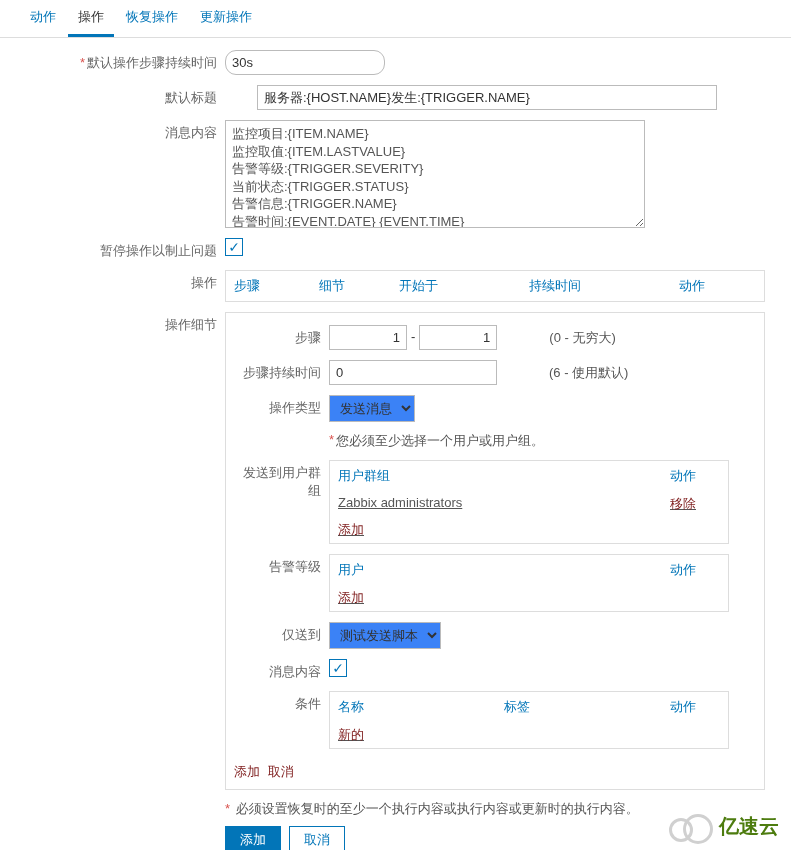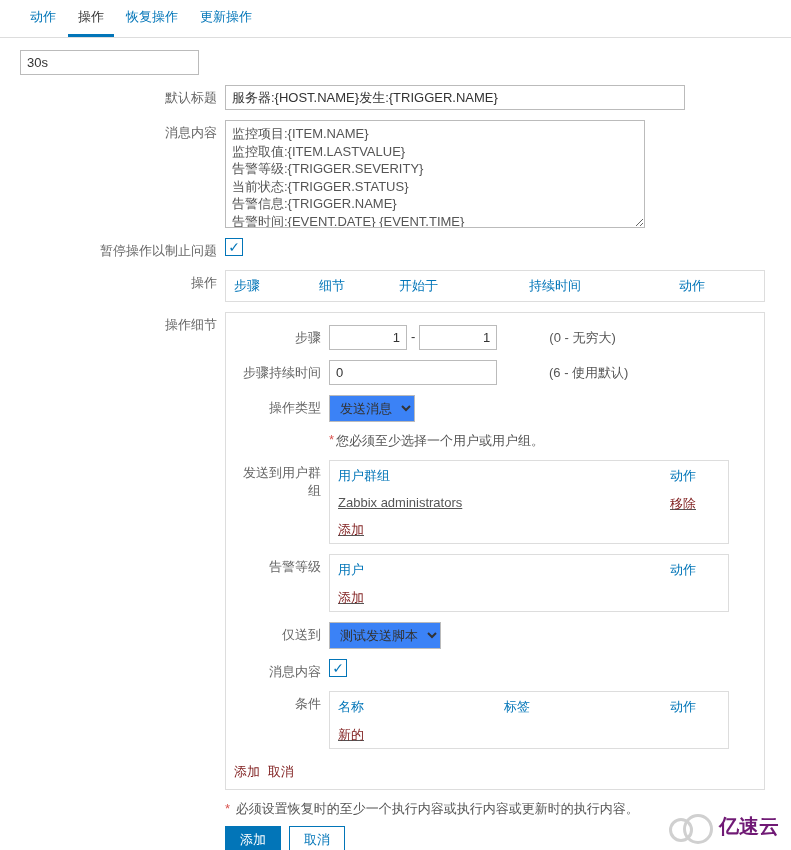--- a/index.html
+++ b/index.html
@@ -49,22 +49,22 @@
     color: #666;
   }
   .req { color: #d9534f; margin-right: 2px; }
   input[type=text], textarea, select {
     border: 1px solid #bbb;
     padding: 4px 6px;
     font-size: 13px;
     font-family: inherit;
     color: #333;
   }
-  input[type=text].small { width: 179px; }
-  input[type=text].wide { width: 460px; }
+  input[type=text].small { width: 160px; border-radius: 11px; }
+  input[type=text].wide { width: 460px; margin-left: 32px; }
   textarea.wide { width: 420px; height: 108px; resize: vertical; line-height: 1.35; color:#555; }
   .checkbox {
     width: 18px; height: 18px;
     border: 1px solid #0275b8;
     display: inline-flex;
     align-items: center;
     justify-content: center;
     color: #0275b8;
     font-size: 14px;
     line-height: 1;
@@ -111,21 +111,21 @@
     background:#fff;
     color:#0275b8;
     padding:4px 14px;
     cursor:pointer;
     font-size:13px;
   }
   .btn.primary { background:#0275b8; color:#fff; }
   .footer-buttons { margin-top:8px; display:flex; gap:8px; }
   .watermark {
     position:fixed; right:12px; bottom:10px;
-    color:#701a75; font-size:20px; font-weight:bold;
+    color:#4d7c0f; font-size:20px; font-weight:bold;
     display:flex; align-items:center; gap:6px;
     pointer-events:none;
   }
   .cloud {
     width:46px; height:26px; position:relative;
   }
   .cloud::before, .cloud::after {
     content:""; position:absolute; border:3px solid #d0d0d0; border-radius:50%;
   }
   .cloud::before { width:18px; height:18px; left:2px; top:4px; }
@@ -137,20 +137,21 @@
 <div class="tabs">
   <div class="tab">动作</div>
   <div class="tab active">操作</div>
   <div class="tab">恢复操作</div>
   <div class="tab">更新操作</div>
 </div>
 
 <div class="form-area">
 
   <div class="form-row">
+    <div class="form-label"><span class="req">*</span><span>默认操作步骤持续时间</span></div>
     <input type="text" class="small" value="30s" style="">
   </div>
 
   <div class="form-row">
     <div class="form-label">默认标题</div>
     <input type="text" class="wide" value="服务器:{HOST.NAME}发生:{TRIGGER.NAME}" style="">
   </div>
 
   <div class="form-row">
     <div class="form-label">消息内容</div>

